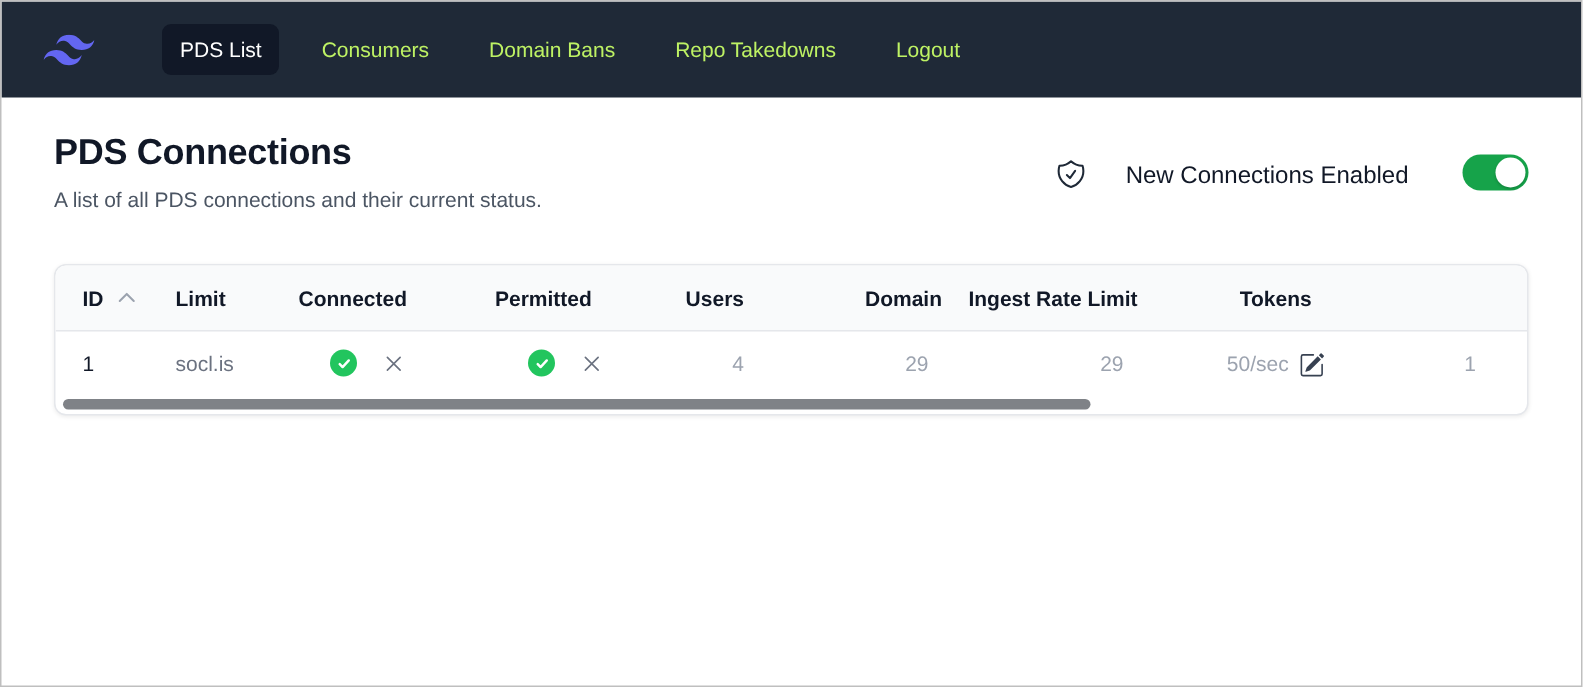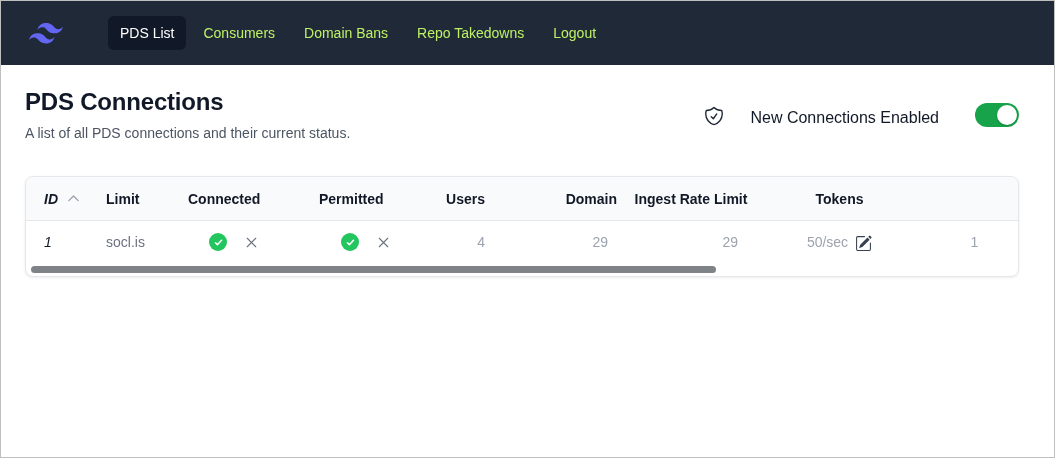--- a/index.html
+++ b/index.html
@@ -15,34 +15,34 @@
 
   
   .navbar {
     height: 64px;
     background: #1f2937;
     display: flex;
     align-items: center;
     padding: 0 28px;
   }
   .brand { display: flex; align-items: center; margin-right: 45px; cursor: pointer; }
-  .nav-items { display: flex; align-items: center; gap: 5px; }
+  .nav-items { display: flex; align-items: center; gap: 16px; }
   .nav-item {
     color: #bef264;
     font-size: 14px;
     padding: 9px 12px;
     border-radius: 6px;
     text-decoration: none;
     cursor: pointer;
     white-space: nowrap;
   }
   .nav-item.active { background: #111827; color: #ffffff; font-weight: 500; }
 
   
-  .main { padding: 23px 35px 0 24px; }
+  .main { padding: 23px 35px 0 35px; }
   .page-header { display: flex; align-items: center; justify-content: space-between; }
   .page-title { font-size: 24px; font-weight: 700; color: #111827; letter-spacing: -0.2px; }
   .page-subtitle { font-size: 14px; color: #4b5563; margin-top: 9px; }
   .toggle-group { display: flex; align-items: flex-end; gap: 25px; }
   .toggle-label { font-size: 16px; color: #111827; margin-right: 11px; }
   .switch {
     width: 44px; height: 24px; border-radius: 12px;
     background: #16a34a; position: relative; cursor: pointer; flex: none;
   }
   .switch .knob {
@@ -72,21 +72,21 @@
     border-bottom: 1px solid #e5e7eb;
     font-size: 14px;
     font-weight: 700;
     color: #111827;
   }
   .trow { height: 42px; font-size: 14px; }
   .cell { white-space: nowrap; }
   .al  { text-align: left; }
   .ar  { text-align: right; }
   .ac  { text-align: center; }
-  .pl18 { padding-left: 18px; font-style: italic; }
+  .pl18 { padding-left: 18px; }
   .pl15 { padding-left: 15px; }
   .pl12 { padding-left: 12px; }
   .pl13 { padding-left: 13px; }
   .pl33 { padding-left: 33px; }
   .pl35 { padding-left: 35px; }
   .pr11 { padding-right: 11px; }
   .pr10 { padding-right: 10px; }
   .pr17 { padding-right: 17px; }
   .pr26 { padding-right: 26px; }
 

